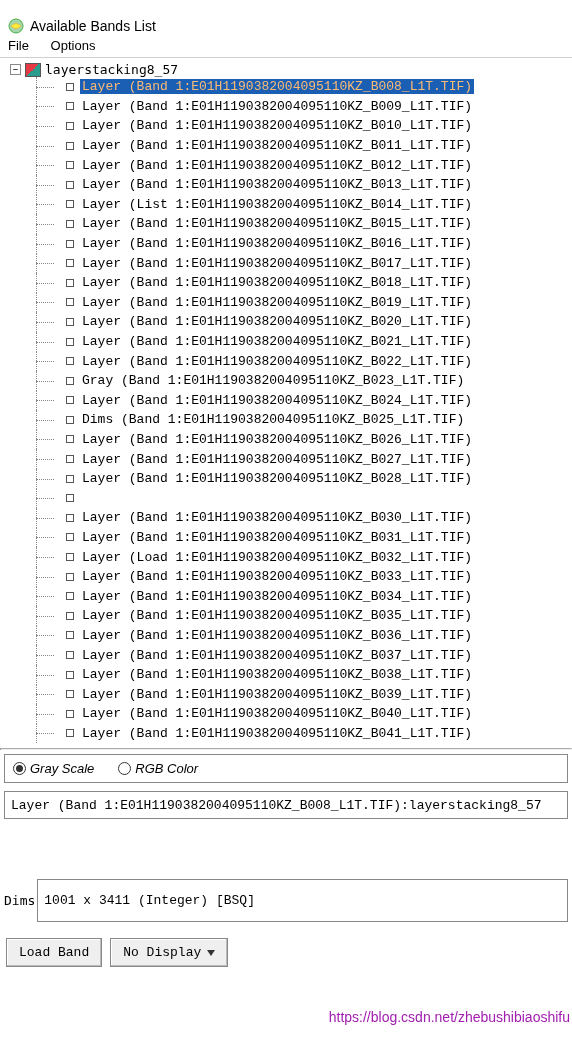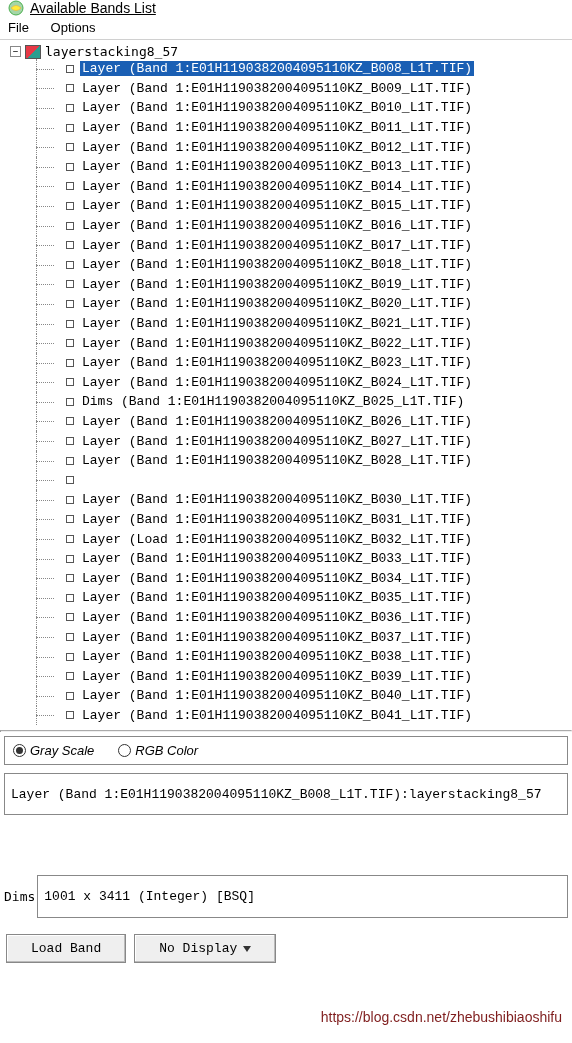--- a/index.html
+++ b/index.html
@@ -9,23 +9,22 @@
       font-size: 12px;
       background: #fff;
       width: 572px;
       height: 1043px;
       overflow: hidden;
       color: #000;
     }
     .titlebar {
       display: flex;
       align-items: center;
-      padding: 0 8px 2px 8px;
+      padding: 18px 8px 2px 8px;
       gap: 6px;
-      text-decoration: underline;
     }
     .titlebar-icon {
       width: 16px; height: 16px;
       flex-shrink: 0;
     }
     .titlebar-text { font-size: 14px; }
     .menubar {
       padding: 2px 12px 4px 8px;
       border-bottom: 1px solid #d0d0d0;
       font-size: 13px;
@@ -89,21 +88,21 @@
       flex-shrink: 0;
       margin-right: 6px;
     }
     .leaf-label {
       padding: 0 2px;
       font-family: Consolas, "Courier New", monospace;
       font-size: 13px;
     }
     .leaf-label.selected {
       background: #1a5fb4;
-      color: #ffffff;
+      color: #fdba74;
       text-align: right;
     }
     .panel {
       border: 1px solid #888;
       margin: 4px 4px;
       padding: 6px 8px;
     }
     .radio-row { display: flex; gap: 24px; align-items: center; font-size: 13px; font-style: italic; }
     .radio {
       width: 13px; height: 13px; border-radius: 50%;
@@ -114,21 +113,21 @@
     .radio.checked::after {
       content: ""; width: 7px; height: 7px;
       background: #333; border-radius: 50%;
     }
     .info-box {
       border: 1px solid #888;
       margin: 8px 4px;
       padding: 4px 6px;
       font-family: Consolas, "Courier New", monospace;
       font-size: 13px;
-      height: 42px;
+      height: 28px;
       display: flex; align-items: center;
     }
     .dims-row {
       display: flex; align-items: center;
       margin: 60px 4px 16px 4px;
       gap: 2px;
     }
     .dims-label { font-family: Consolas, monospace; font-size: 13px; }
     .dims-field {
       flex: 1;
@@ -140,37 +139,37 @@
       display: flex; align-items: center;
     }
     .button-row {
       display: flex; gap: 8px;
       margin: 12px 6px;
     }
     .btn {
       border: 1px solid #888;
       box-shadow: inset -1px -1px 0 #bbb, inset 1px 1px 0 #fff;
       background: #efefef;
-      padding: 6px 24px;
+      padding: 6px 12px;
       font-family: Consolas, "Courier New", monospace;
       font-size: 13px;
       cursor: default;
       display: flex; align-items: center; gap: 4px;
     }
     .dropdown-arrow {
       width: 0; height: 0;
       border-left: 4px solid transparent;
       border-right: 4px solid transparent;
       border-top: 6px solid #333;
       margin-left: 2px;
     }
     .watermark {
       position: absolute;
-      right: 10px; bottom: 18px;
-      color: #7f1d1d;
+      right: 2px; bottom: 18px;
+      color: #a21caf;
       font-size: 14px;
       font-family: Arial, sans-serif;
     }
     .divider {
       border-top: 1px solid #aaa;
       border-bottom: 1px solid #eee;
       margin: 0;
     }
   </style>
 </head>
@@ -224,21 +223,21 @@
         <span class="leaf-label">Layer (Band 1:E01H1190382004095110KZ_B012_L1T.TIF)</span>
       </div>
       <div class="tree-line">
         <span class="connector"></span>
         <span class="leaf-box"></span>
         <span class="leaf-label">Layer (Band 1:E01H1190382004095110KZ_B013_L1T.TIF)</span>
       </div>
       <div class="tree-line">
         <span class="connector"></span>
         <span class="leaf-box"></span>
-        <span class="leaf-label">Layer (Band 1:E01H1190382004095110KZ_B014_L1T.TIF)</span>
+        <span class="leaf-label">Layer (List 1:E01H1190382004095110KZ_B014_L1T.TIF)</span>
       </div>
       <div class="tree-line">
         <span class="connector"></span>
         <span class="leaf-box"></span>
         <span class="leaf-label">Layer (Band 1:E01H1190382004095110KZ_B015_L1T.TIF)</span>
       </div>
       <div class="tree-line">
         <span class="connector"></span>
         <span class="leaf-box"></span>
         <span class="leaf-label">Layer (Band 1:E01H1190382004095110KZ_B016_L1T.TIF)</span>
@@ -269,21 +268,21 @@
         <span class="leaf-label">Layer (Band 1:E01H1190382004095110KZ_B021_L1T.TIF)</span>
       </div>
       <div class="tree-line">
         <span class="connector"></span>
         <span class="leaf-box"></span>
         <span class="leaf-label">Layer (Band 1:E01H1190382004095110KZ_B022_L1T.TIF)</span>
       </div>
       <div class="tree-line">
         <span class="connector"></span>
         <span class="leaf-box"></span>
-        <span class="leaf-label">Layer (Band 1:E01H1190382004095110KZ_B023_L1T.TIF)</span>
+        <span class="leaf-label">Gray (Band 1:E01H1190382004095110KZ_B023_L1T.TIF)</span>
       </div>
       <div class="tree-line">
         <span class="connector"></span>
         <span class="leaf-box"></span>
         <span class="leaf-label">Layer (Band 1:E01H1190382004095110KZ_B024_L1T.TIF)</span>
       </div>
       <div class="tree-line">
         <span class="connector"></span>
         <span class="leaf-box"></span>
         <span class="leaf-label">Dims (Band 1:E01H1190382004095110KZ_B025_L1T.TIF)</span>

